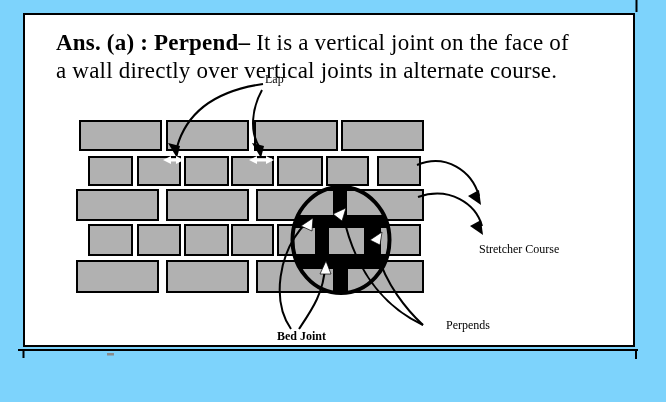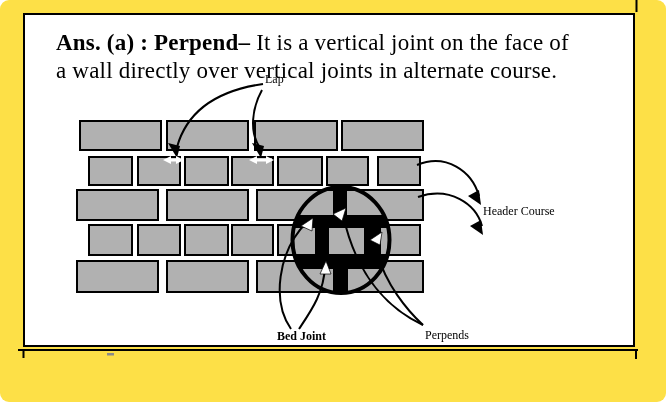--- a/index.html
+++ b/index.html
@@ -1,23 +1,22 @@
 <!DOCTYPE html>
 <html><head>
 <meta charset="utf-8">
 <style>
   html,body{margin:0;padding:0;background:#fff;}
   .page{
     position:relative;
     width:666px;height:402px;
-    background:#fde047;
+    background:#7dd3fc;
     overflow:hidden;
     font-family:"Liberation Serif", serif;
     color:#000;
-    border-radius:9px;
   }
   .answer-box{
     position:absolute;
     left:23px;top:13px;
     width:612px;height:334px;
     border:2px solid #000;
     box-sizing:border-box;
     background:#fff;
   }
   .answer{
@@ -39,21 +38,21 @@
     position:absolute;
     font-size:12px;
     line-height:16px;
     white-space:nowrap;
     font-family:"Liberation Serif", serif;
   }
   .lbl-lap{left:265px;top:71px;}
   .lbl-header{left:483px;top:203px;}
   .lbl-stretcher{left:479px;top:241px;}
   .lbl-bedjoint{left:277px;top:328px;font-weight:bold;}
-  .lbl-perpends{left:425px;top:317px;margin-top:10px;}
+  .lbl-perpends{left:446px;top:317px;}
 </style>
 </head>
 <body>
 
 <div class="page">
 
   <div class="answer-box">
     <p class="answer"><b>Ans. (a) : Perpend– </b><span>It is a vertical joint on the face of</span><br><span>a wall directly over vertical joints in alternate course.</span></p>
   </div>
 
@@ -138,16 +137,16 @@
     <g stroke="#000" stroke-width="2" fill="none">
       <path d="M636.5,0 L636.5,12"></path>
       <path d="M18,350 L638,350"></path>
       <path d="M23.5,350 L23.5,358"></path>
       <path d="M636,350 L636,359"></path>
     </g>
     <rect x="107" y="353" width="7" height="2.5" fill="#8a8a8a"></rect>
   </svg>
 
   <div class="dlabel lbl-lap">Lap</div>
-  <div class="dlabel lbl-header">Header Course</div>
+  <div class="dlabel lbl-stretcher">Stretcher Course</div>
   <div class="dlabel lbl-bedjoint">Bed Joint</div>
   <div class="dlabel lbl-perpends">Perpends</div>
 </div>
 
 </body></html>

